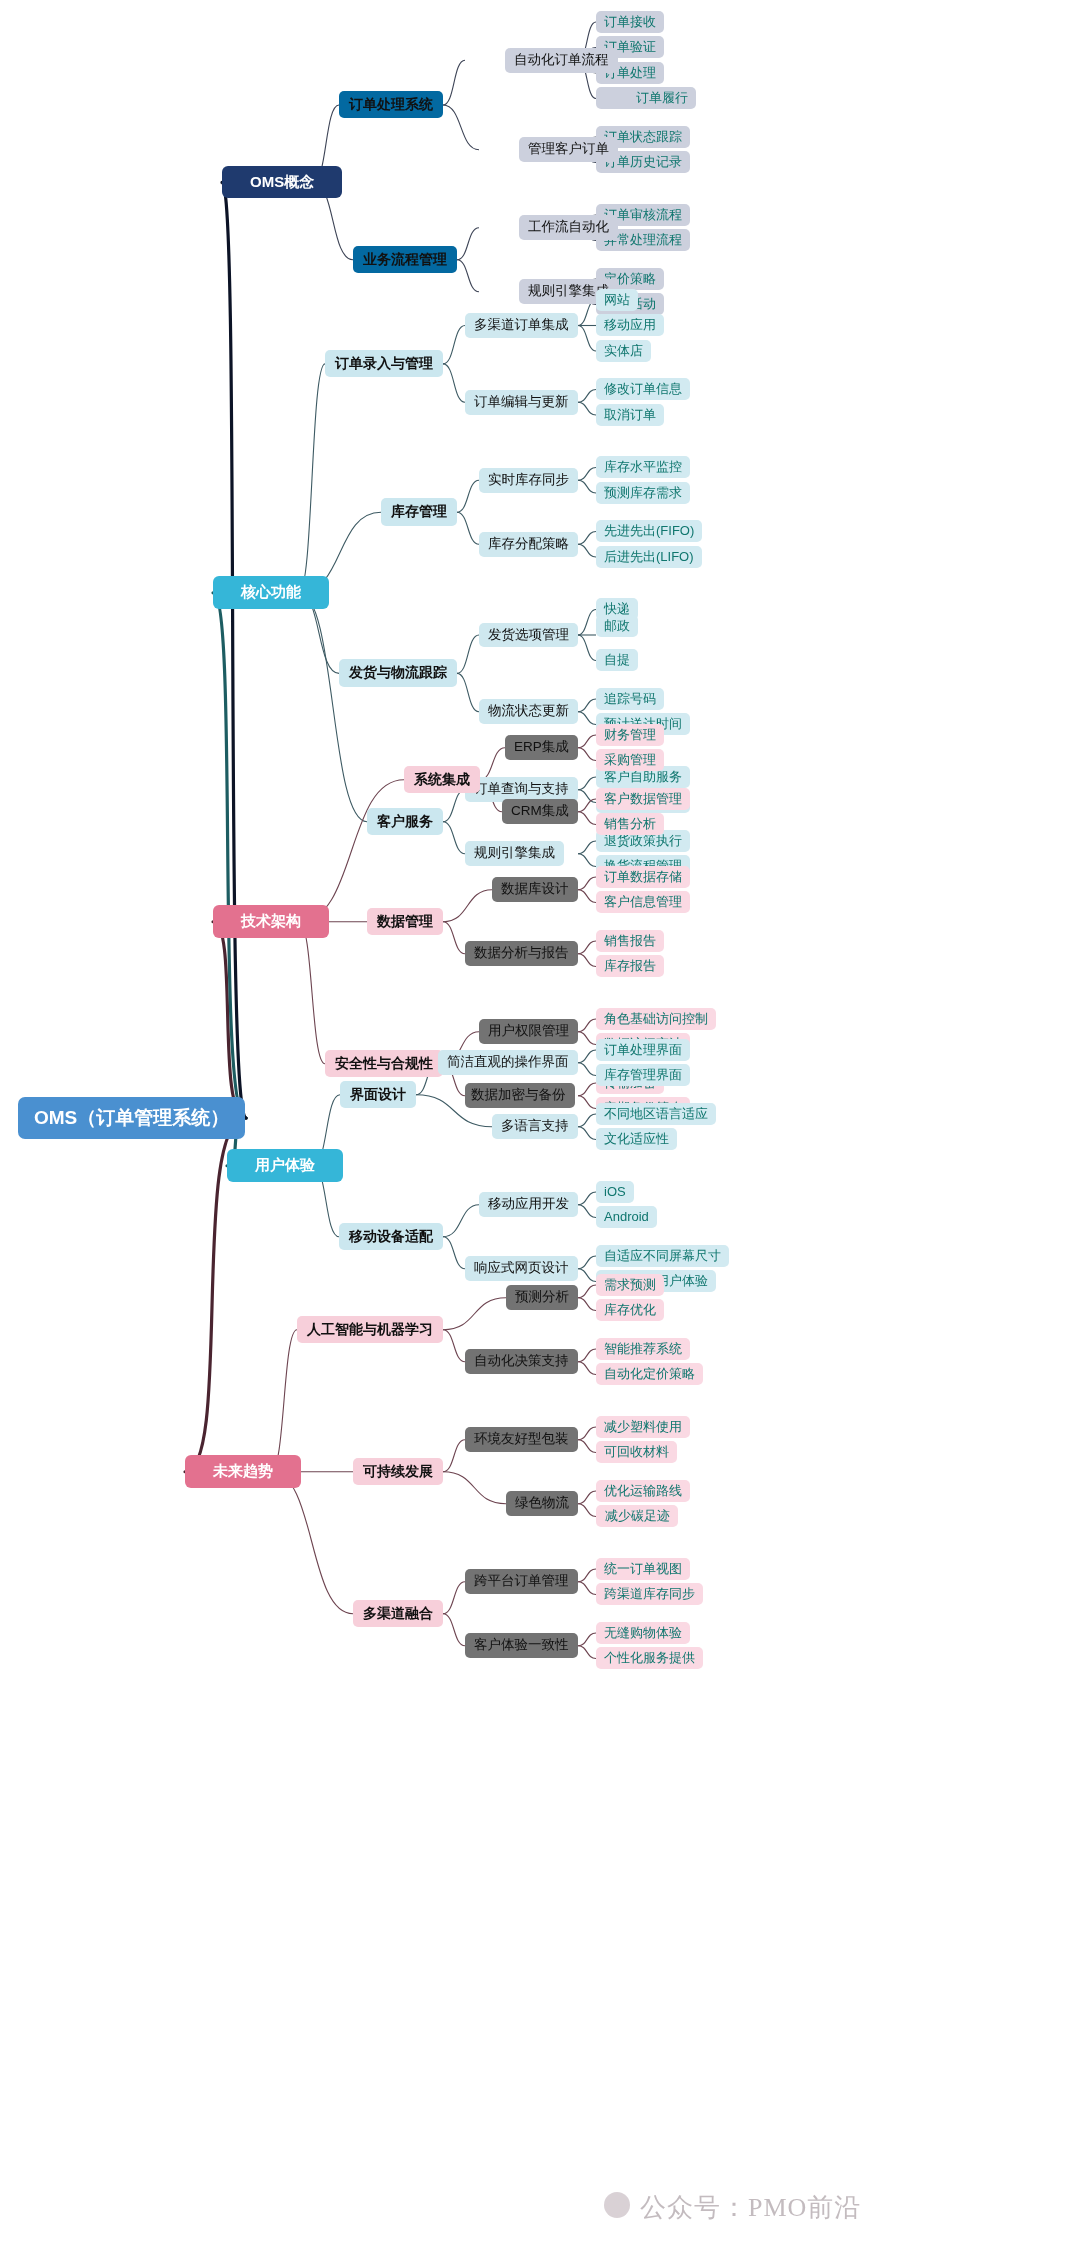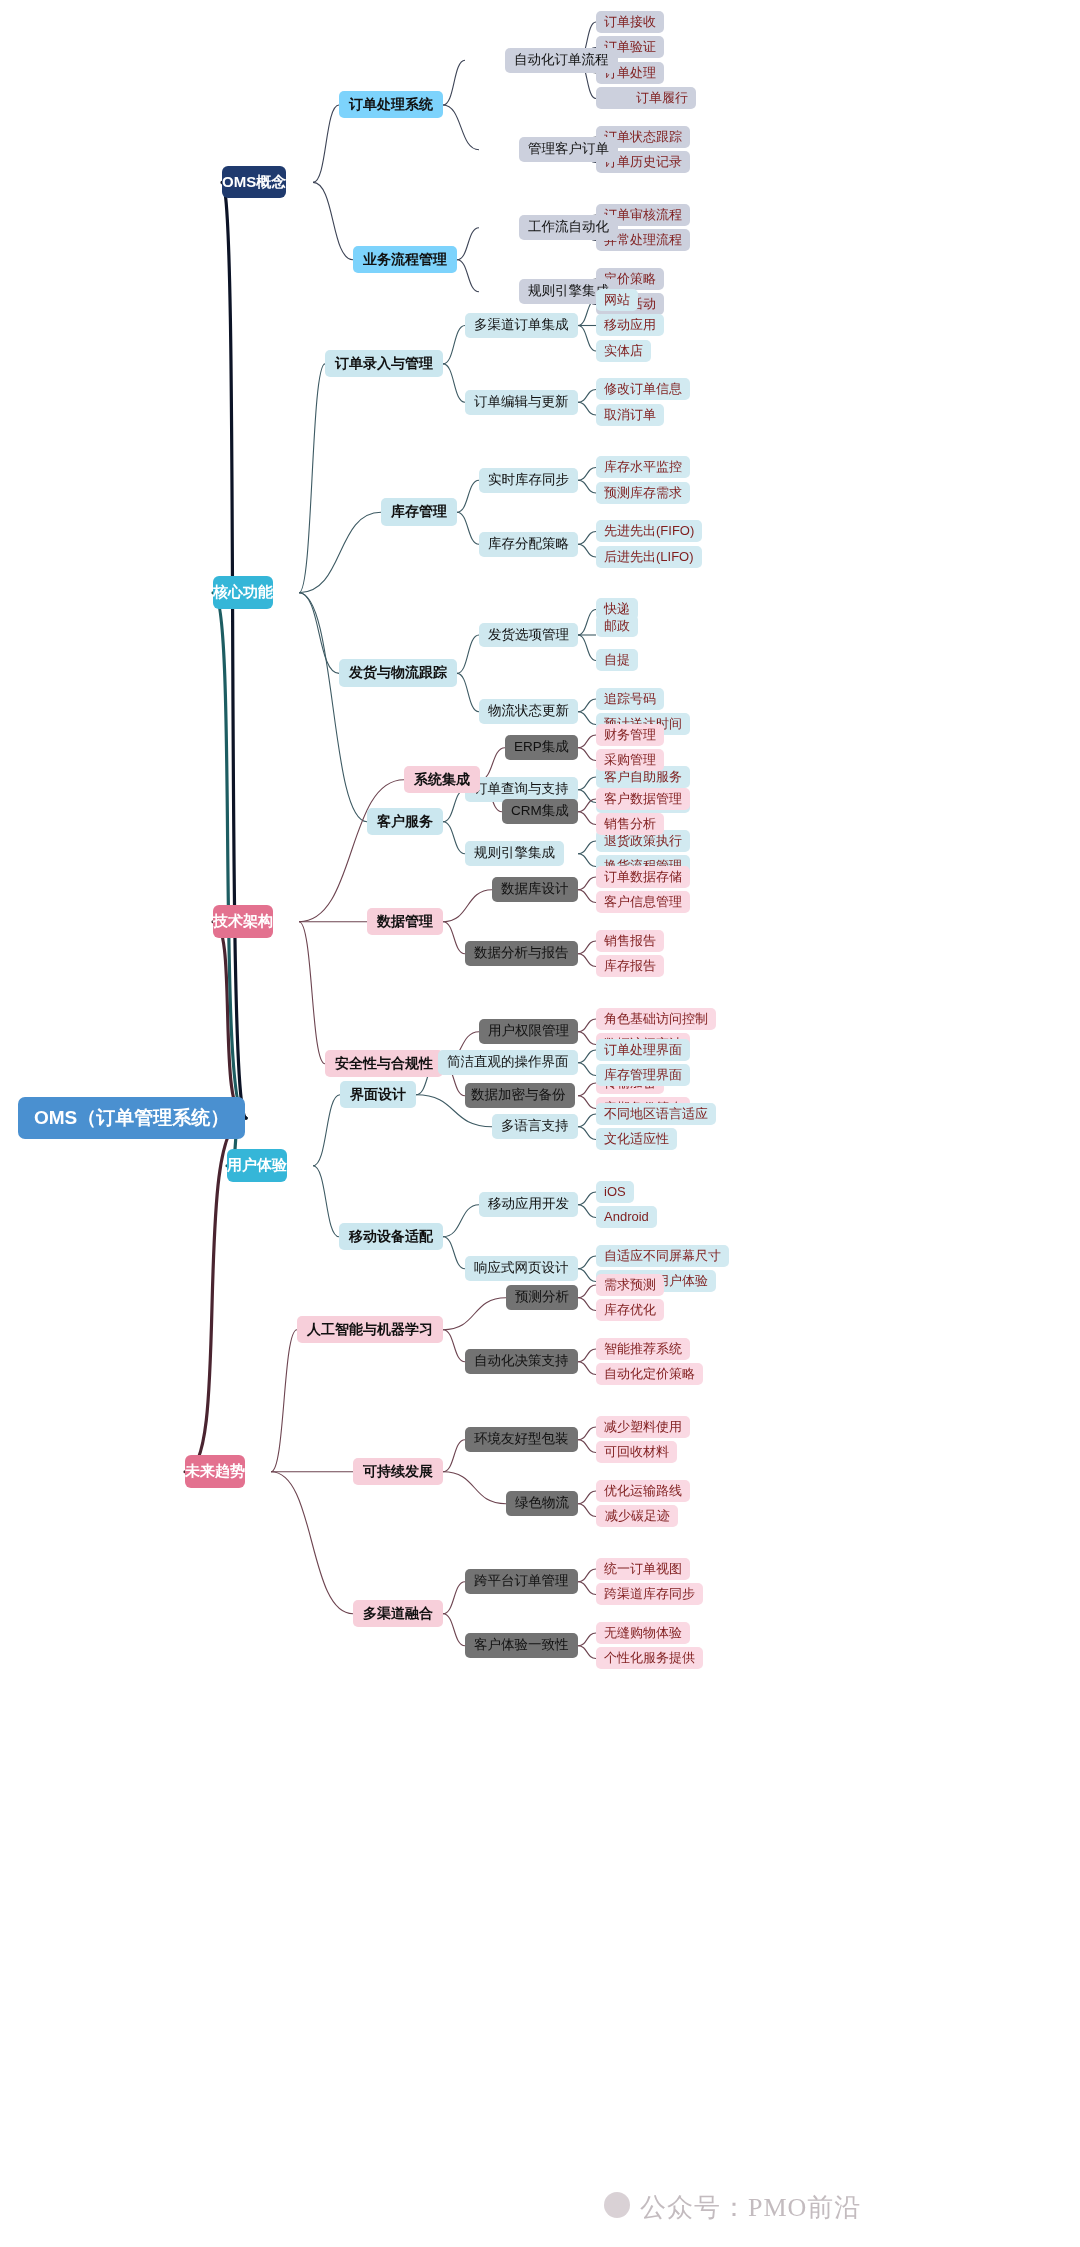--- a/index.html
+++ b/index.html
@@ -16,36 +16,36 @@
     border-radius:5px;
     white-space:nowrap;
     line-height:1.1;
   }
   
   .n-root{
     background:#4a90d0;color:#ffffff;font-weight:bold;font-size:19px;
     padding:11px 16px;border-radius:7px;
   }
   
-  .n-l1{color:#ffffff;font-weight:bold;font-size:15px;padding:8px 0;border-radius:6px;}
+  .n-l1{color:#ffffff;font-weight:bold;font-size:15px;padding:8px 28px;border-radius:6px;}
   .n-l1.c-navy{background:#1f3a6e;}
   .n-l1.c-cyan{background:#35b6d8;}
   .n-l1.c-pink{background:#e3718f;}
   
   .n-l2{font-weight:bold;font-size:14px;color:#111111;padding:6px 10px;border-radius:5px;}
-  .n-l2.c-grey{background:#7dd3fc;}
+  .n-l2.c-grey{background:#0369a1;}
   .n-l2.c-lblue{background:#cbe7ef;}
   .n-l2.c-lpink{background:#f7cfda;}
   
   .n-l3{font-weight:normal;font-size:13.5px;color:#111111;padding:5px 9px;border-radius:5px;}
   .n-l3.c-grey{background:#ccd0dd;margin-left:40px;}
   .n-l3.c-lblue{background:#cfe8ef;}
   .n-l3.c-lpink{background:#737373;}
   
-  .n-l4{font-weight:normal;font-size:13px;color:#7f1d1d;padding:4px 8px;border-radius:5px;text-align:center;}
+  .n-l4{font-weight:normal;font-size:13px;color:#0f766e;padding:4px 8px;border-radius:5px;text-align:center;}
   .n-l4.c-grey{background:#ccd0dd;}
   .n-l4.c-lblue{background:#d2eaf1;}
   .n-l4.c-lpink{background:#fad9e3;}
 
   .watermark{
     position:absolute;color:#b9b0b4;font-size:26px;font-weight:normal;
     opacity:.85;letter-spacing:1px;white-space:nowrap;
     font-family:"Liberation Serif","DejaVu Serif",serif;
   }
   .wm-icon{

